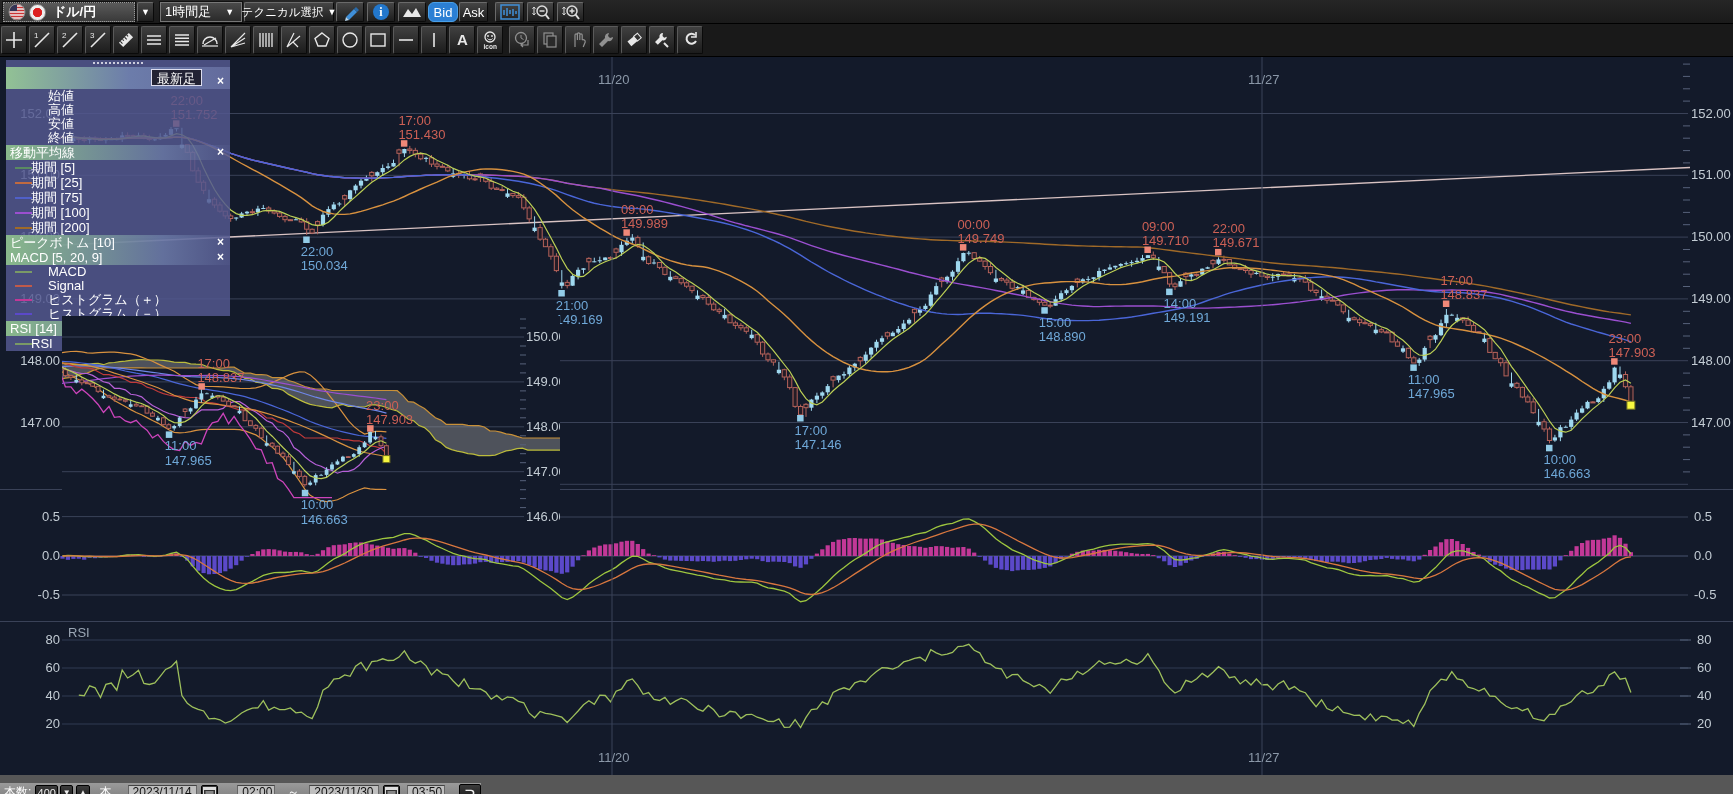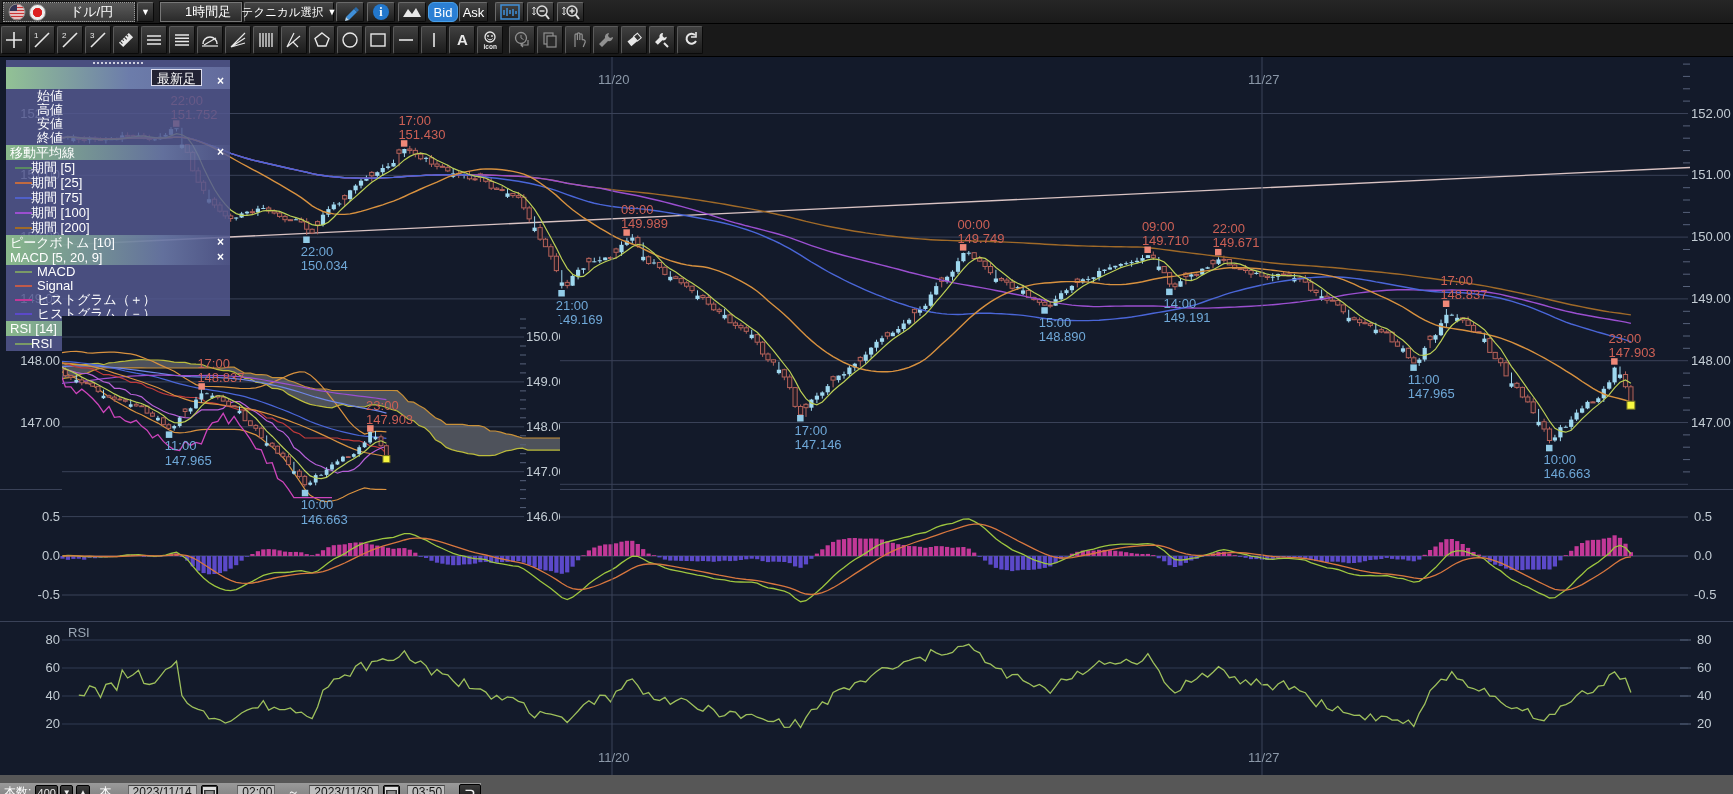--- a/index.html
+++ b/index.html
@@ -8,21 +8,21 @@
 #chart{position:absolute;left:0;top:57px;width:1733px;height:718px;background:#131a2a}
 #status{position:absolute;left:0;top:775px;width:1733px;height:19px;background:#575757}
 .t1item{position:absolute;top:2px;height:20px;display:flex;align-items:center;color:#fff;font-size:13px;white-space:nowrap}
 .selbox{background:linear-gradient(#5a5a5a,#3a3a3a);border:1px dotted #999;outline:1px solid #111}
 .btn1{background:linear-gradient(#454545,#1e1e1e);border:1px solid #6a6a6a;border-bottom-color:#0a0a0a;border-right-color:#0a0a0a;border-radius:2px;justify-content:center}
 .tool{position:absolute;top:2px;width:26px;height:28px;background:linear-gradient(#404040,#1c1c1c);border:1px solid #5a5a5a;border-bottom-color:#0a0a0a;border-right-color:#0a0a0a;border-radius:2px;display:flex;align-items:center;justify-content:center}
 #legend{position:absolute;left:6px;top:60px;width:224px;background:rgba(84,88,144,0.84);color:#fff;font-size:13px;z-index:5}
 .lhead{height:15px;line-height:15px;padding-left:4px;background:linear-gradient(90deg,rgba(140,190,140,0.95),rgba(120,140,180,0.55) 70%,rgba(110,120,170,0.1));position:relative}
 .lx{position:absolute;right:6px;top:0;color:#fff;font-size:12px;font-weight:bold}
 .lrow{height:15px;line-height:15px;padding-left:25px;position:relative;white-space:nowrap}
-.lrow14{height:14px;line-height:14px;padding-left:31px;position:relative;white-space:nowrap}
+.lrow14{height:14px;line-height:14px;padding-left:42px;position:relative;white-space:nowrap}
 .lrow14 .ic{position:absolute;left:9px;top:6px;width:17px;height:2px}
 .lrow .ic{position:absolute;left:9px;top:7px;width:17px;height:2px}
 #inset{position:absolute;left:62px;top:316px;width:498px;height:214px;z-index:10;overflow:hidden}
 #statL{position:absolute;left:0;top:8px;width:481px;height:19px;background:linear-gradient(#9a9a9a,#7b7b7b);display:flex;align-items:center;font-size:12px;color:#fff;white-space:nowrap}
 .sbox{background:#bfbfbf;border:1px solid #666;border-top-color:#444;color:#111;height:15px;line-height:13px;padding:0 4px;font-size:12px;white-space:nowrap;}
 .sbtn{background:linear-gradient(#3c3c3c,#181818);border:1px solid #000;border-radius:2px;height:16px;display:flex;align-items:center;justify-content:center;color:#eee}
 svg text{font-family:"Liberation Sans",sans-serif}
 </style></head><body>
 <div id="app">
 <div id="tb1">
@@ -34,26 +34,26 @@
             </clipPath>
           </defs>
           <g clip-path="url(#fc)">
             <rect width="18" height="18" fill="#eee"></rect>
             <path d="M0 1.5h18M0 4.5h18M0 7.5h18M0 10.5h18M0 13.5h18M0 16.5h18" stroke="#c33" stroke-width="1.6"></path>
             <rect width="9" height="8" fill="#335"></rect>
           </g>
           <circle cx="9" cy="9" r="8" fill="none" stroke="#888"></circle>
         </svg>
     <span style="width:17px;height:17px;border-radius:50%;background:radial-gradient(circle at 50% 50%,#d22 0 42%,#eee 43%);display:inline-block;margin-left:3px;border:1px solid #888"></span>
-    <span style="margin-left:24px;font-weight:normal">ドル/円</span>
+    <span style="margin-left:7px;font-weight:bold">ドル/円</span>
       </div>
   <div class="t1item btn1" style="left:137px;width:17px">
         <span style="font-size:9px">▼</span>
       </div>
-  <div class="t1item selbox" style="left:160px;width:82px;padding-left:24px;border-style:solid;border-color:#777;background:linear-gradient(#4a4a4a,#2a2a2a)">1時間足<span style="font-size:9px;margin-left:14px">▼</span></div>
+  <div class="t1item selbox" style="left:160px;width:82px;padding-left:4px;border-style:solid;border-color:#777;background:linear-gradient(#4a4a4a,#2a2a2a)">1時間足<span style="font-size:9px;margin-left:14px">▼</span></div>
   <div class="t1item btn1" style="left:244px;width:90px;font-size:11.5px">テクニカル選択<span style="font-size:9px;margin-left:4px">▼</span></div>
   <div class="t1item btn1" style="left:336px;width:28px">
         <svg width="19" height="19">
           <path d="M5 14 L13 6 L16 9 L8 17 Z" fill="#3f8fd8"></path>
           <path d="M5 14 L8 17 L4 18 Z" fill="#b8d8f0"></path>
           <path d="M13 6 l2-2 3 3 -2 2 Z" fill="#2a6aa8"></path>
         </svg>
       </div>
   <div class="t1item btn1" style="left:367px;width:28px">
         <span style="width:16px;height:16px;border-radius:50%;background:#2277cc;color:#fff;font-size:12px;font-weight:bold;display:flex;align-items:center;justify-content:center;font-family:'Liberation Serif',serif">i</span>

